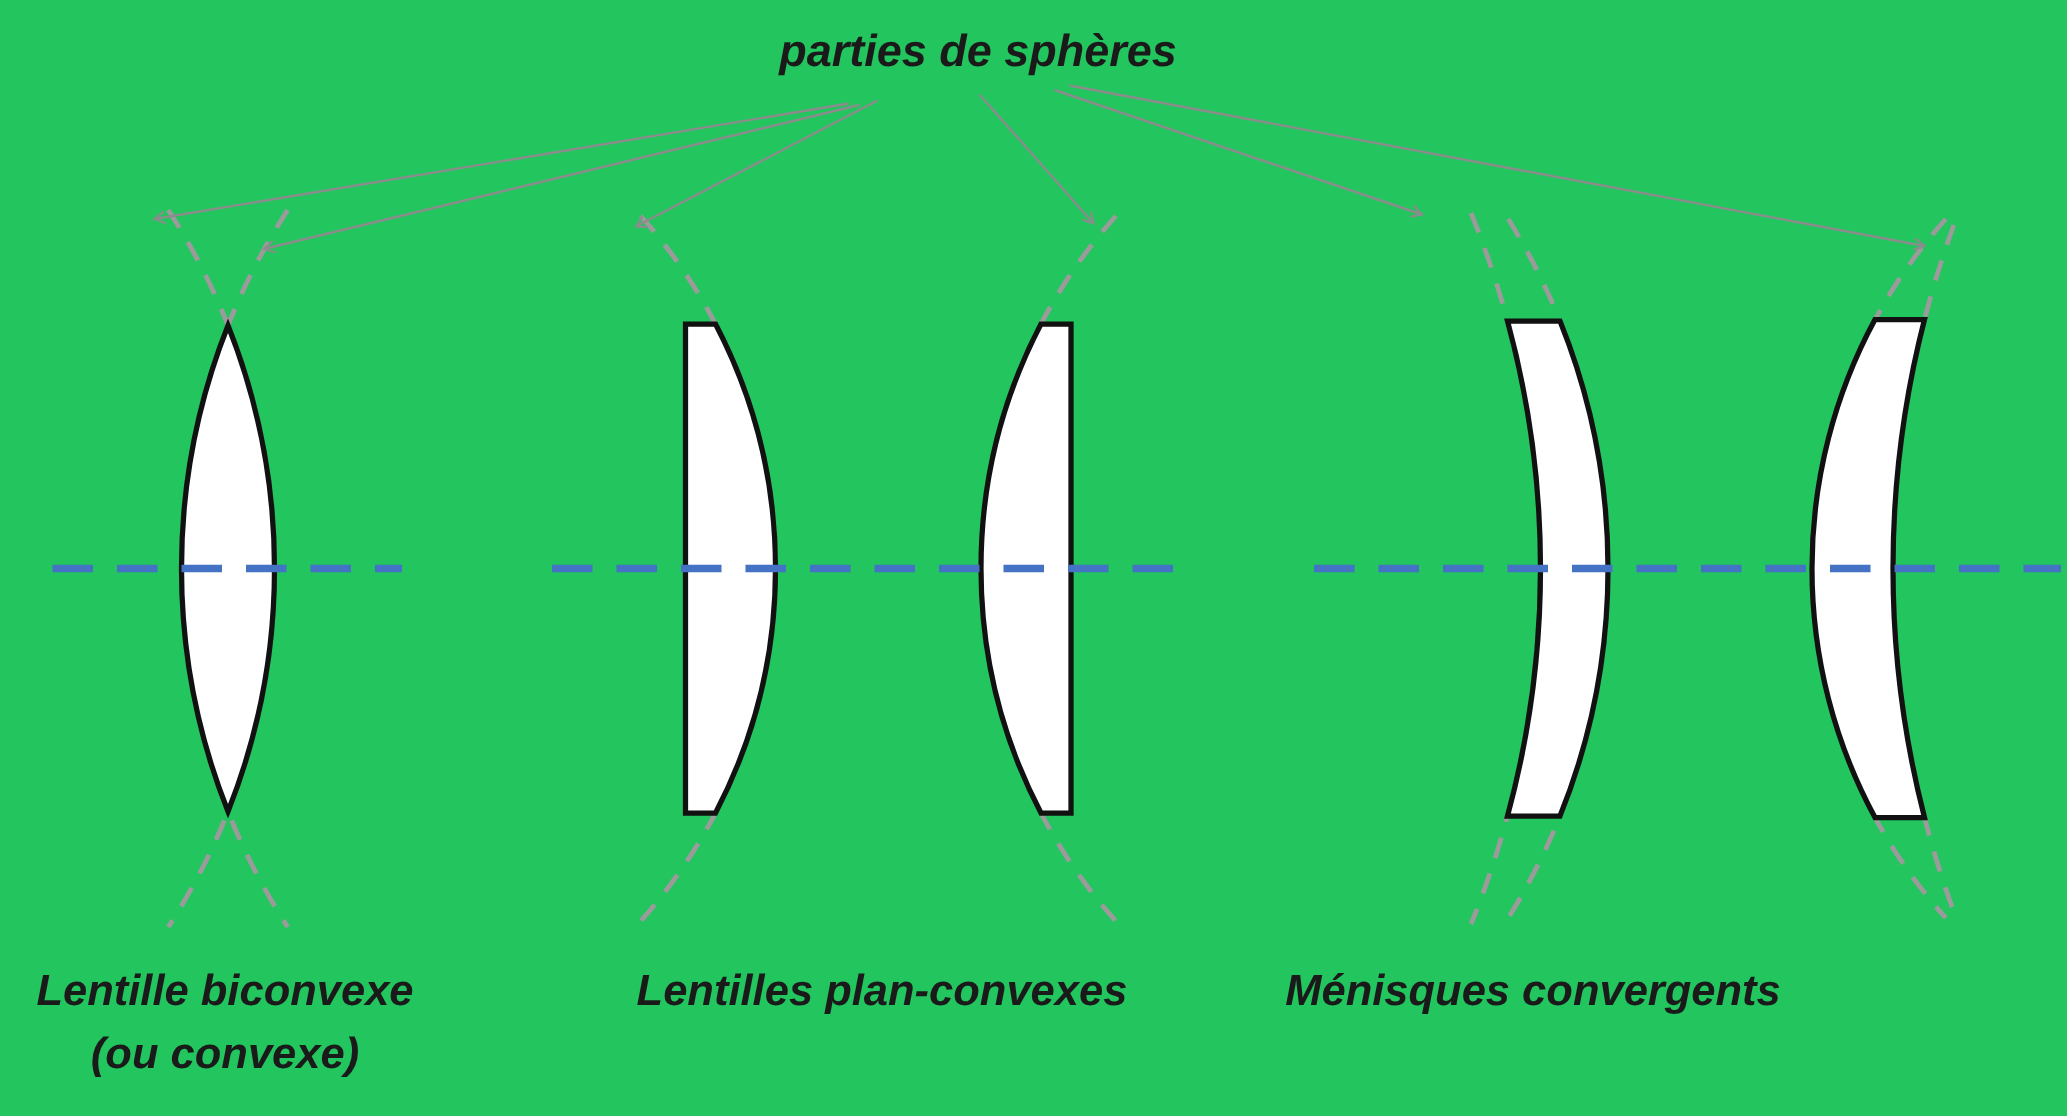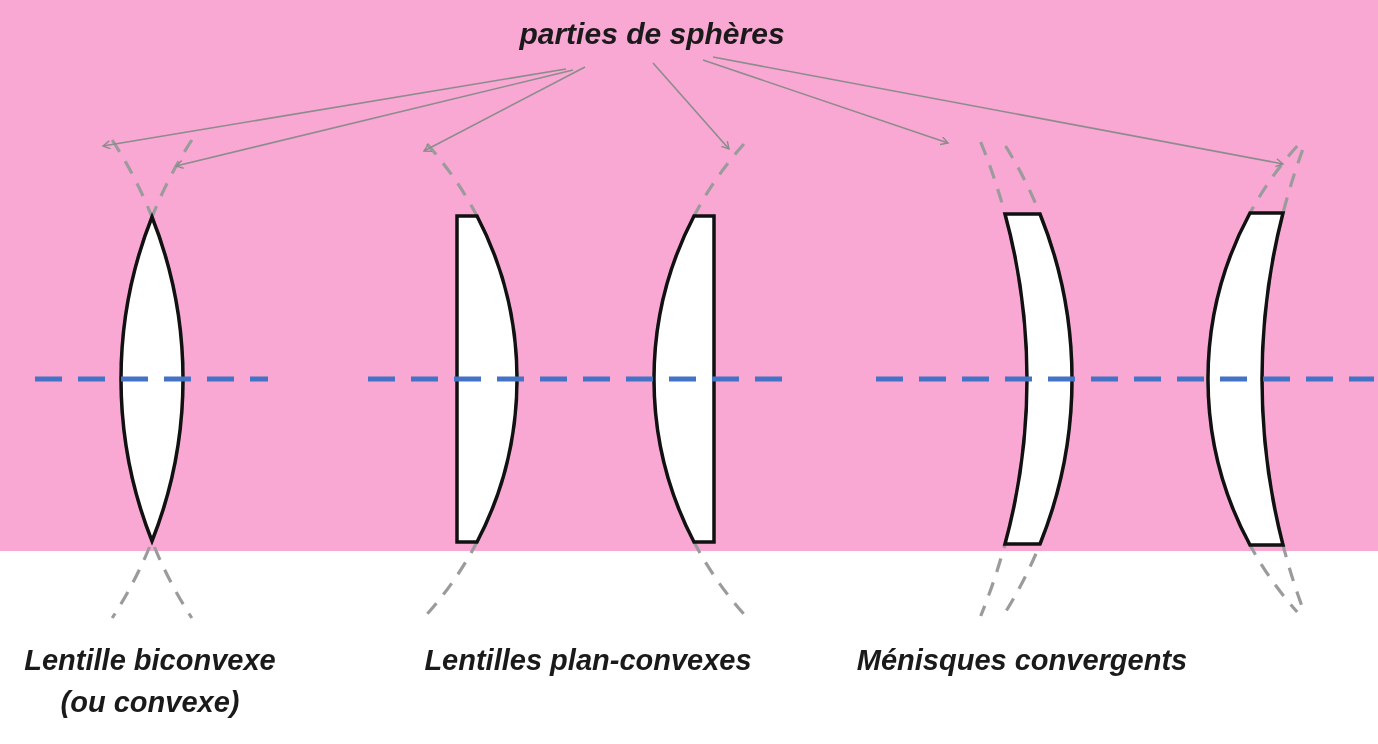--- a/index.html
+++ b/index.html
@@ -6,22 +6,22 @@
     margin: 0;
     padding: 0;
     background: #ffffff;
     width: 1378px;
     height: 744px;
     overflow: hidden;
   }
   .stage {
     position: relative;
     width: 1378px;
-    height: 551px;
-    background: #f9a8d4;
+    height: 744px;
+    background: #22c55e;
   }
   svg text {
     font-family: "Liberation Sans", sans-serif;
     font-style: italic;
     font-weight: 700;
     fill: #1a1a1a;
   }
   .title-text   { font-size: 30px; }
   .caption-text { font-size: 29px; }
 </style>

